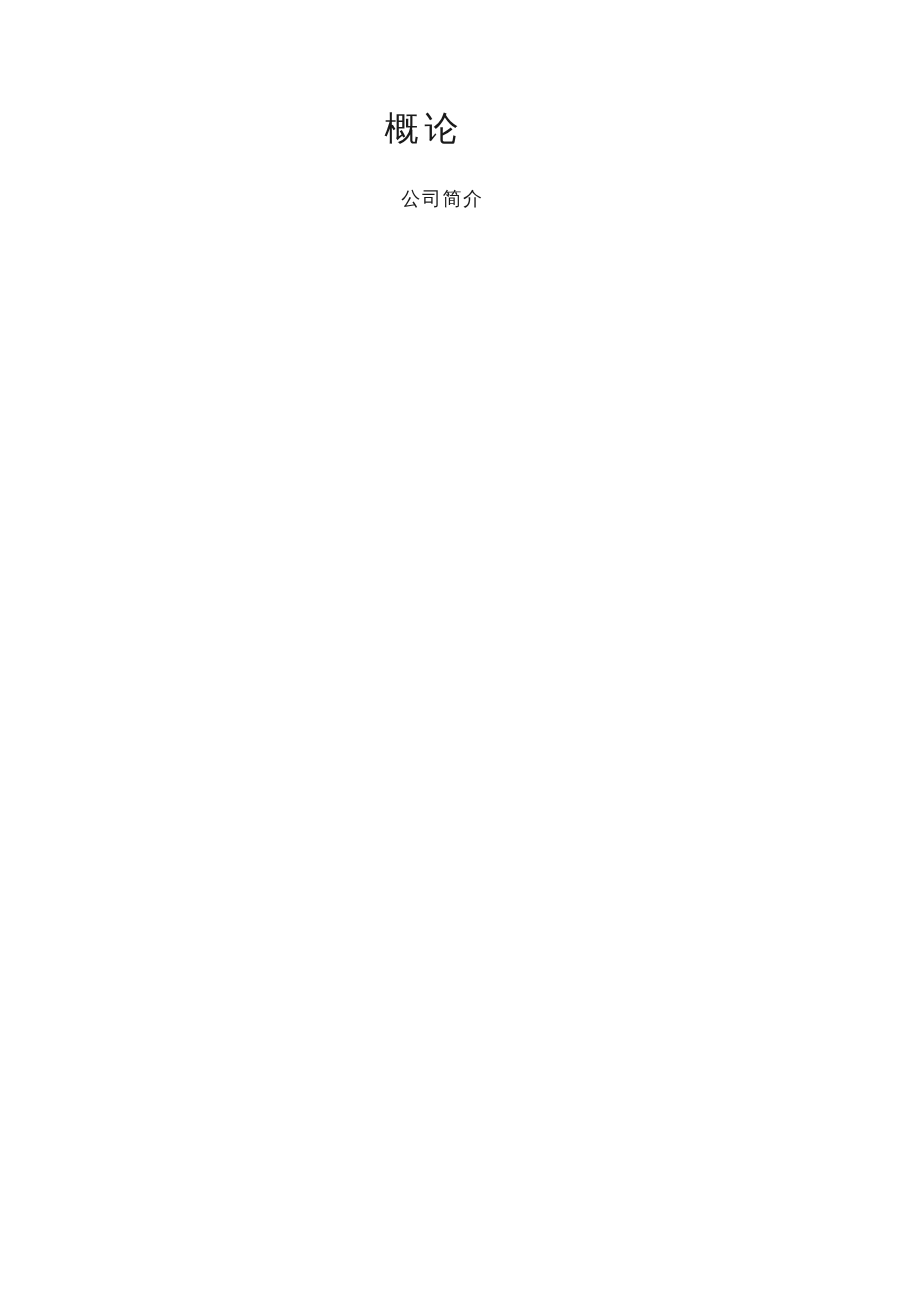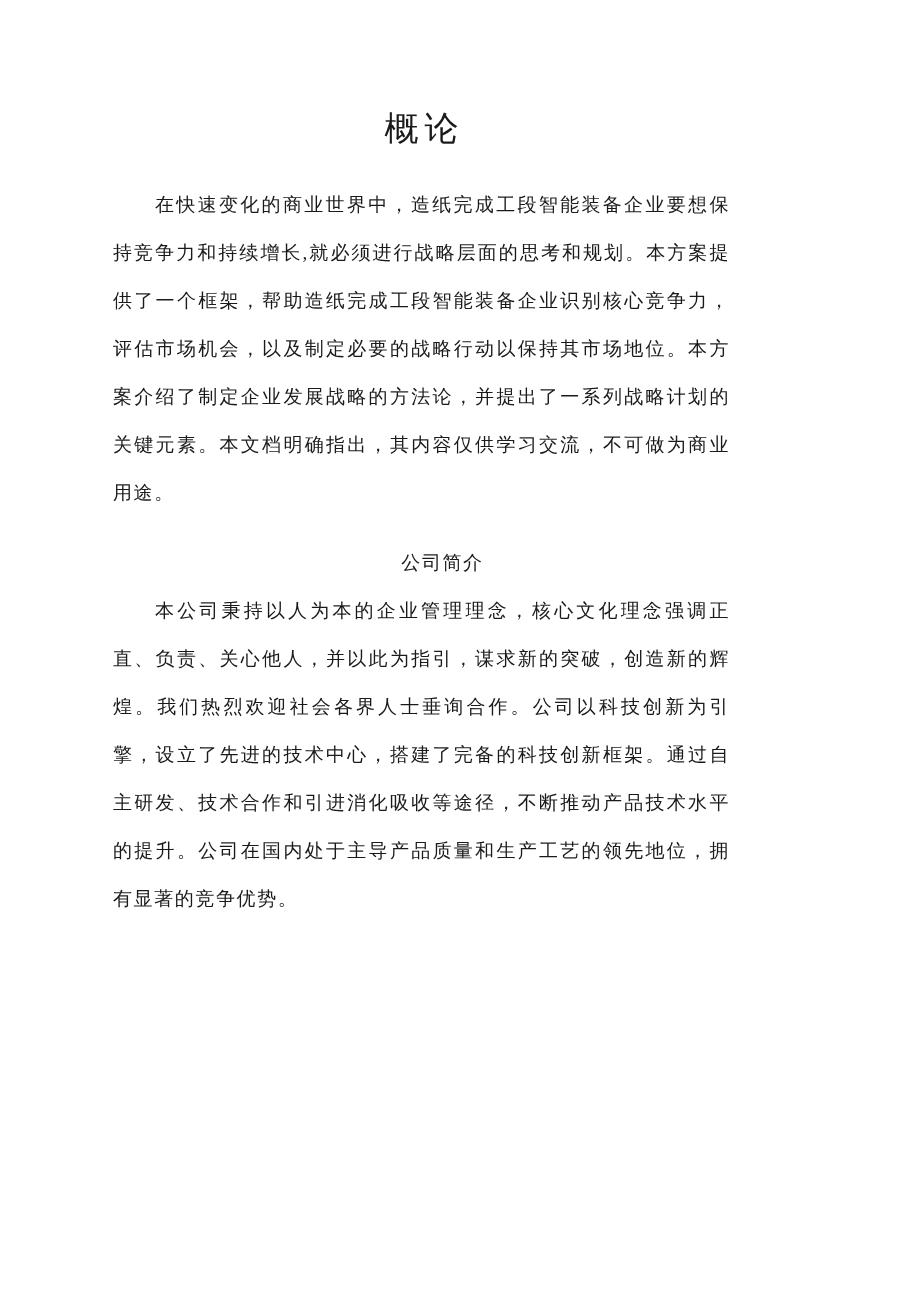--- a/index.html
+++ b/index.html
@@ -68,22 +68,20 @@
     text-align: center;
   }
 </style>
 </head>
 <body>
 
 <div class="page">
 
   <h1 class="doc-title">概论</h1>
 
-  <p class="body-par indent intro-par">在快速变化的商业世界中，造纸完成工段智能装备企业要想保持竞争力和持续增长,就必须进行战略层面的思考和规划。本方案提供了一个框架，帮助造纸完成工段智能装备企业识别核心竞争力，评估市场机会，以及制定必要的战略行动以保持其市场地位。本方案介绍了制定企业发展战略的方法论，并提出了一系列战略计划的关键元素。本文档明确指出，其内容仅供学习交流，不可做为商业用途。</p>
 
 
 
   <p class="body-par indent company-label">公司简介</p>
 
-  <p class="body-par indent">本公司秉持以人为本的企业管理理念，核心文化理念强调正直、负责、关心他人，并以此为指引，谋求新的突破，创造新的辉煌。我们热烈欢迎社会各界人士垂询合作。公司以科技创新为引擎，设立了先进的技术中心，搭建了完备的科技创新框架。通过自主研发、技术合作和引进消化吸收等途径，不断推动产品技术水平的提升。公司在国内处于主导产品质量和生产工艺的领先地位，拥有显著的竞争优势。</p>
 
 
 </div>
 
 </body></html>

